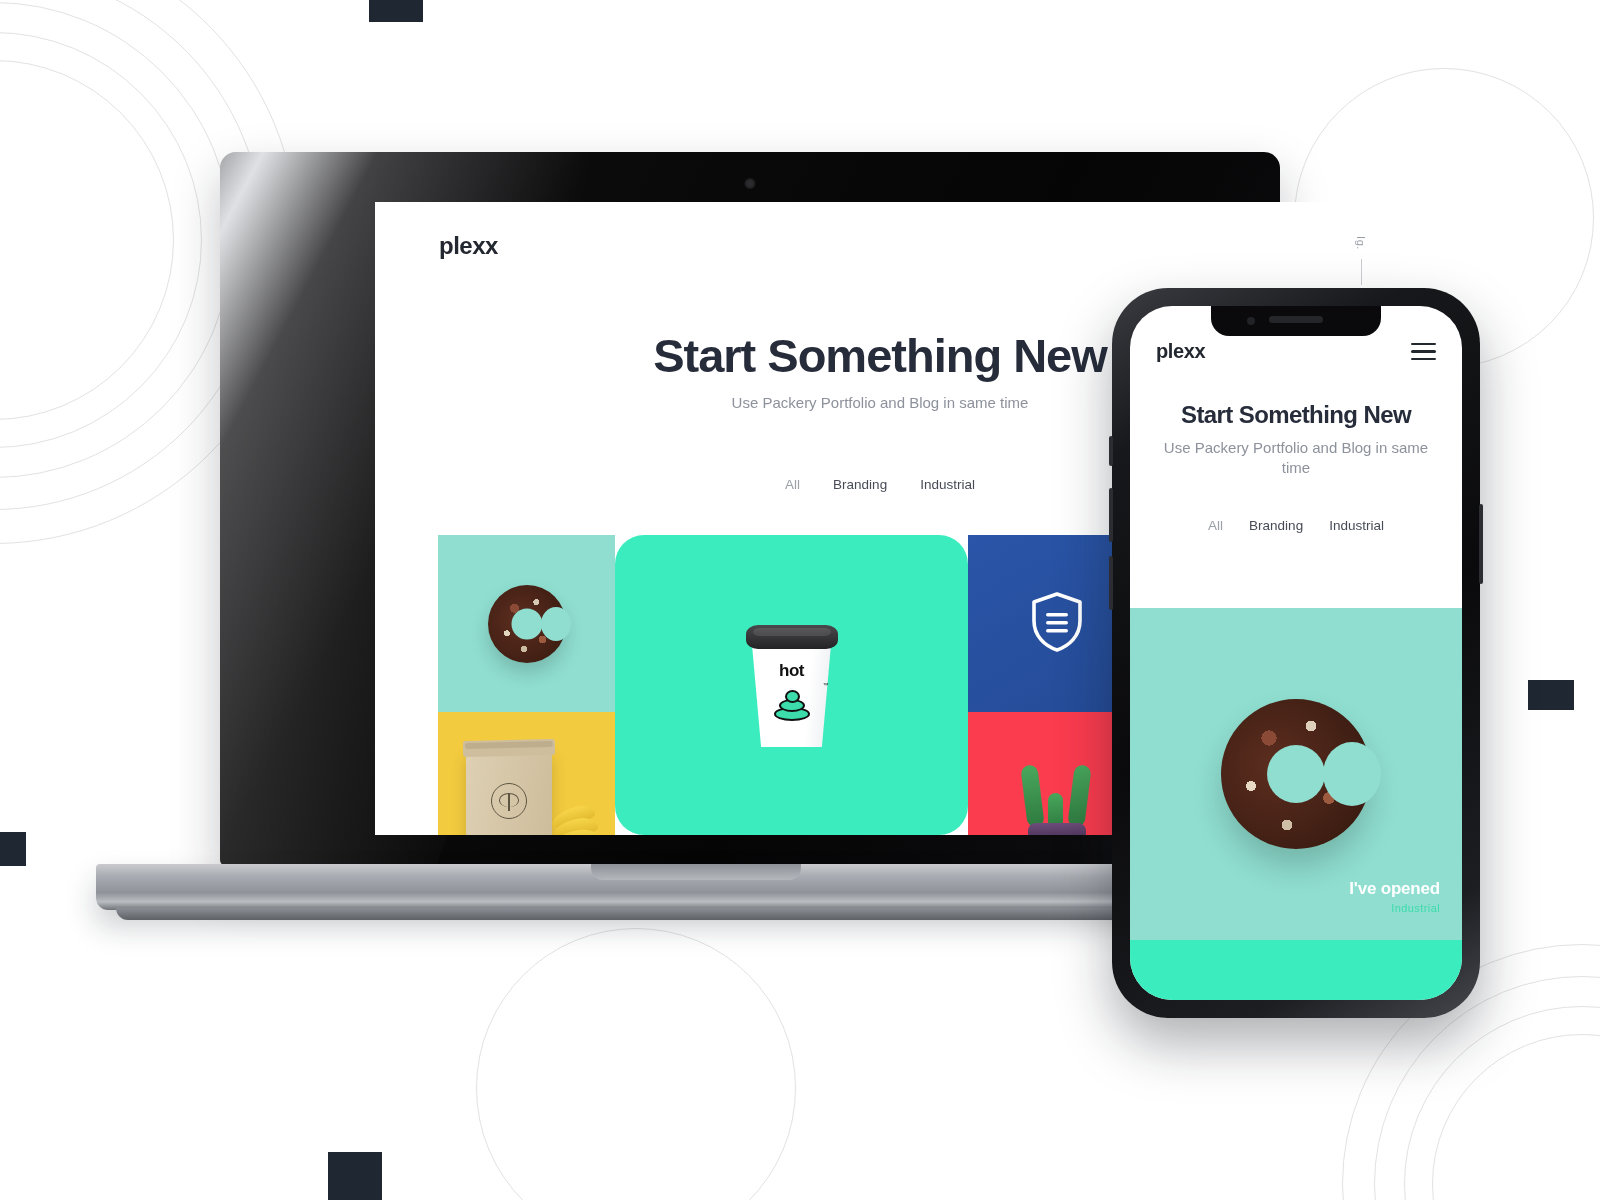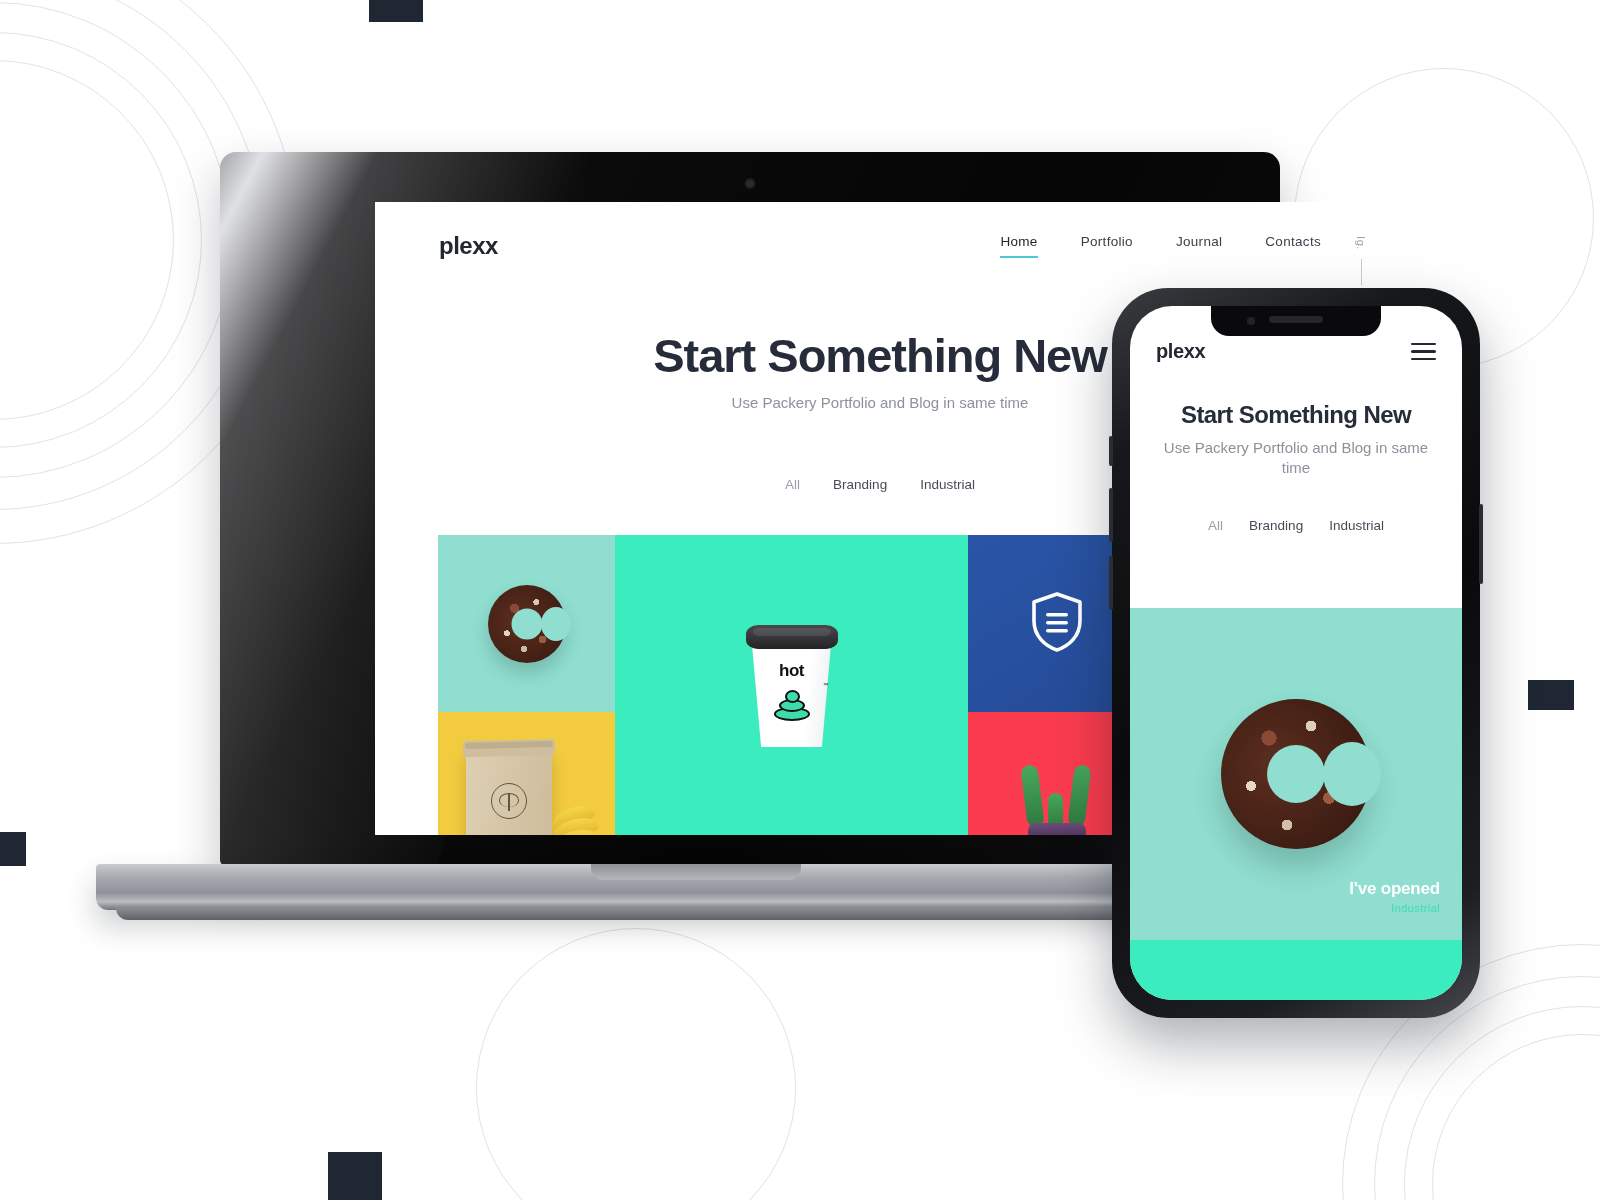--- a/index.html
+++ b/index.html
@@ -99,21 +99,21 @@
   .filter.active { color:#9aa0a8; }
 
   
   .grid {
     position:absolute; left:63px; right:0; top:333px; height:300px;
     display:grid;
     grid-template-columns:177px 353px 177px 177px 126px;
     grid-template-rows:177px 123px;
   }
   .cell { position:relative; overflow:hidden; }
-  .cell.big { grid-row:span 2; }
+  .cell.big { grid-row:span 2;border-radius:29px; }
 
   
   .t-donut { background:#8fded0; }
   .donut {
     position:absolute; left:50%; top:50%; transform:translate(-50%,-50%);
     width:78px; height:78px; border-radius:50%;
     background:
       radial-gradient(circle at 34% 30%, #8a4a35 0 6%, transparent 6%),
       radial-gradient(circle at 62% 22%, #d8c9b4 0 4%, transparent 4%),
       radial-gradient(circle at 24% 62%, #e3d6bf 0 4%, transparent 4%),
@@ -403,26 +403,20 @@
   <div id="laptop">
     <div class="lp-lid">
       <div class="lp-glare"></div>
       <div class="lp-cam"></div>
 
       <div class="lp-screen">
         <div class="site">
 
           <div class="site-nav">
             <div class="logo">plexx</div>
-            <div class="nav-links">
-              <div class="nav-link active">Home</div>
-              <div class="nav-link">Portfolio</div>
-              <div class="nav-link">Journal</div>
-              <div class="nav-link">Contacts</div>
-            </div>
           </div>
 
           <div class="social-rail">
             <span>Ig.</span>
             <div class="rail-line"></div>
             <span>Tw.</span>
           </div>
 
           <div class="hero">
             <div class="hero-title">Start Something New</div>

